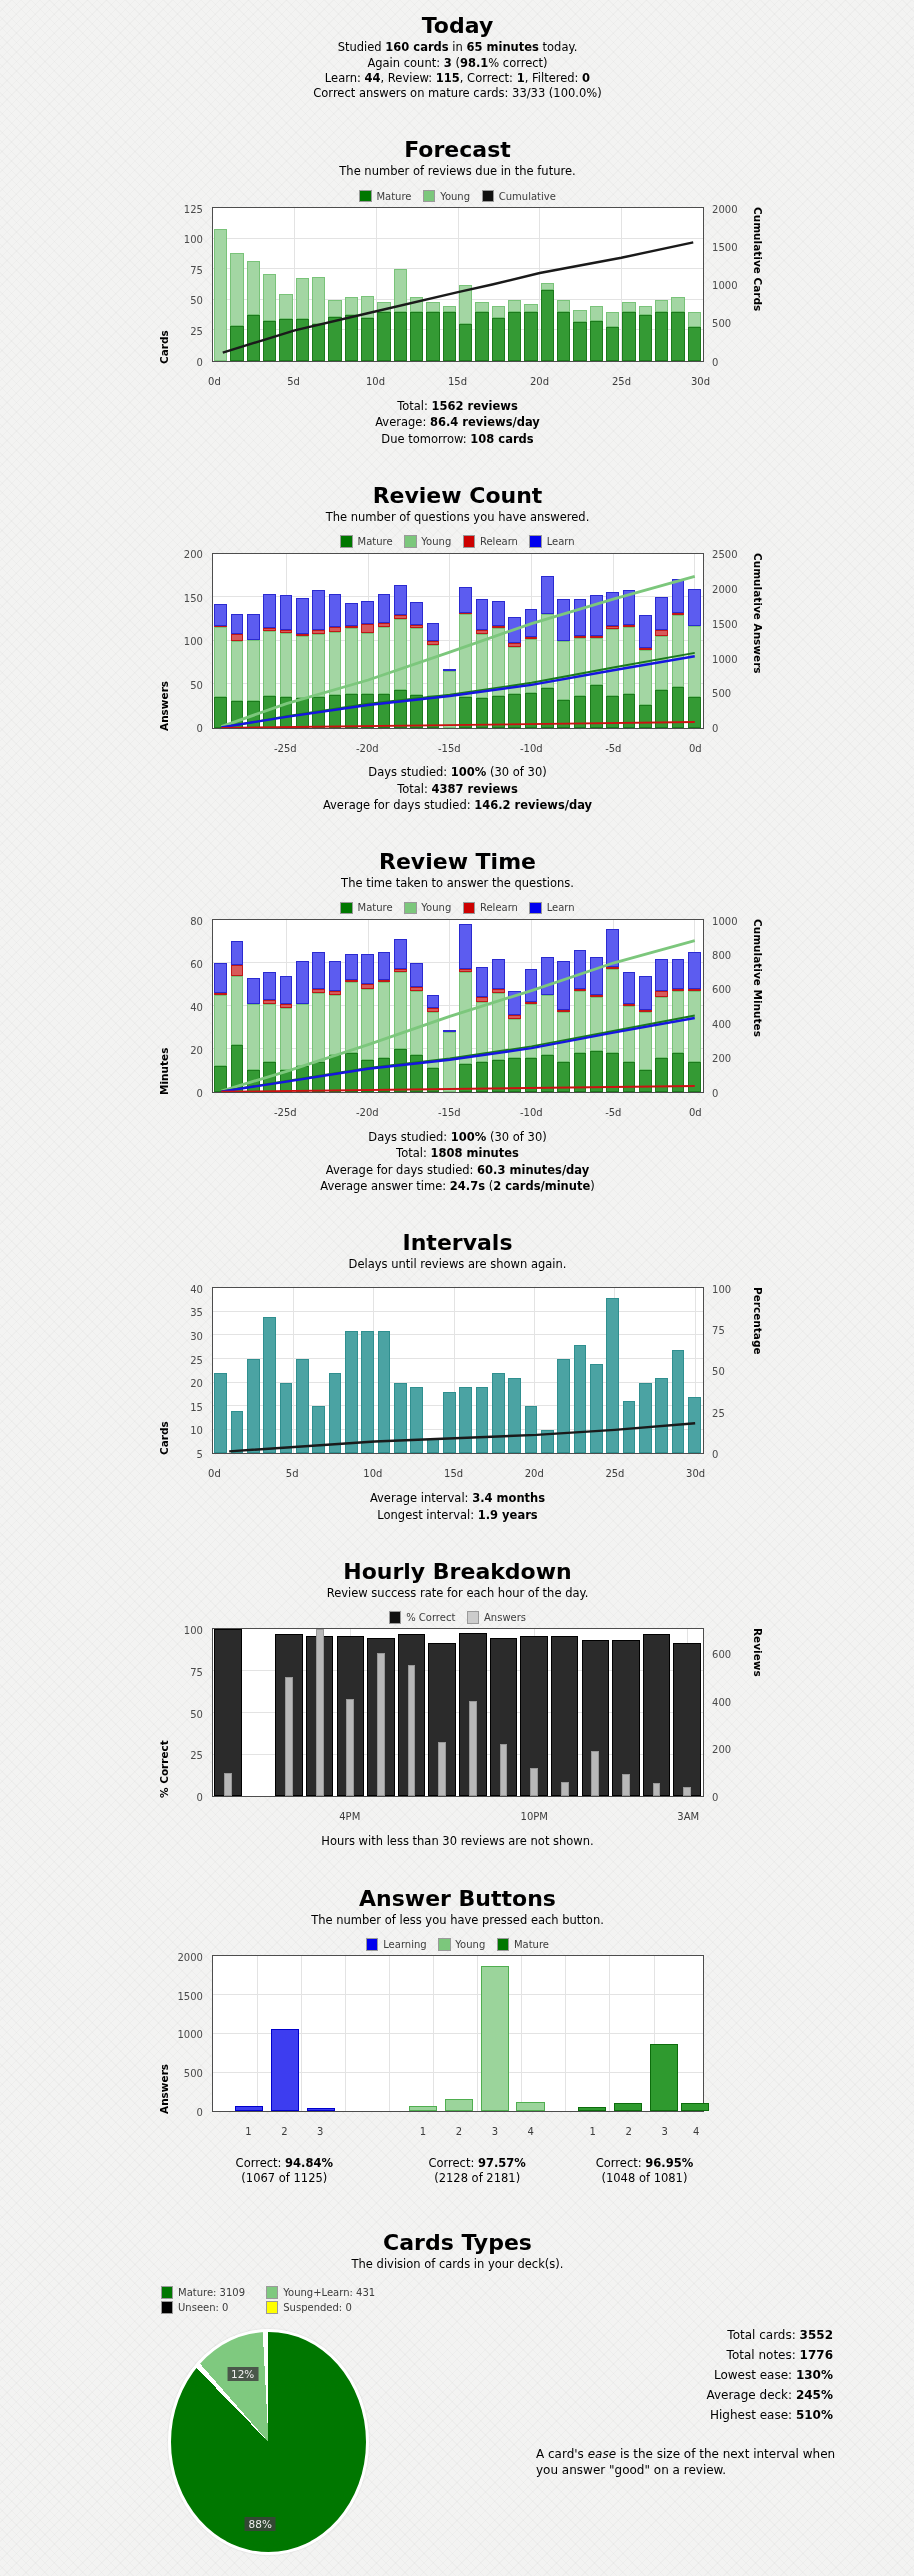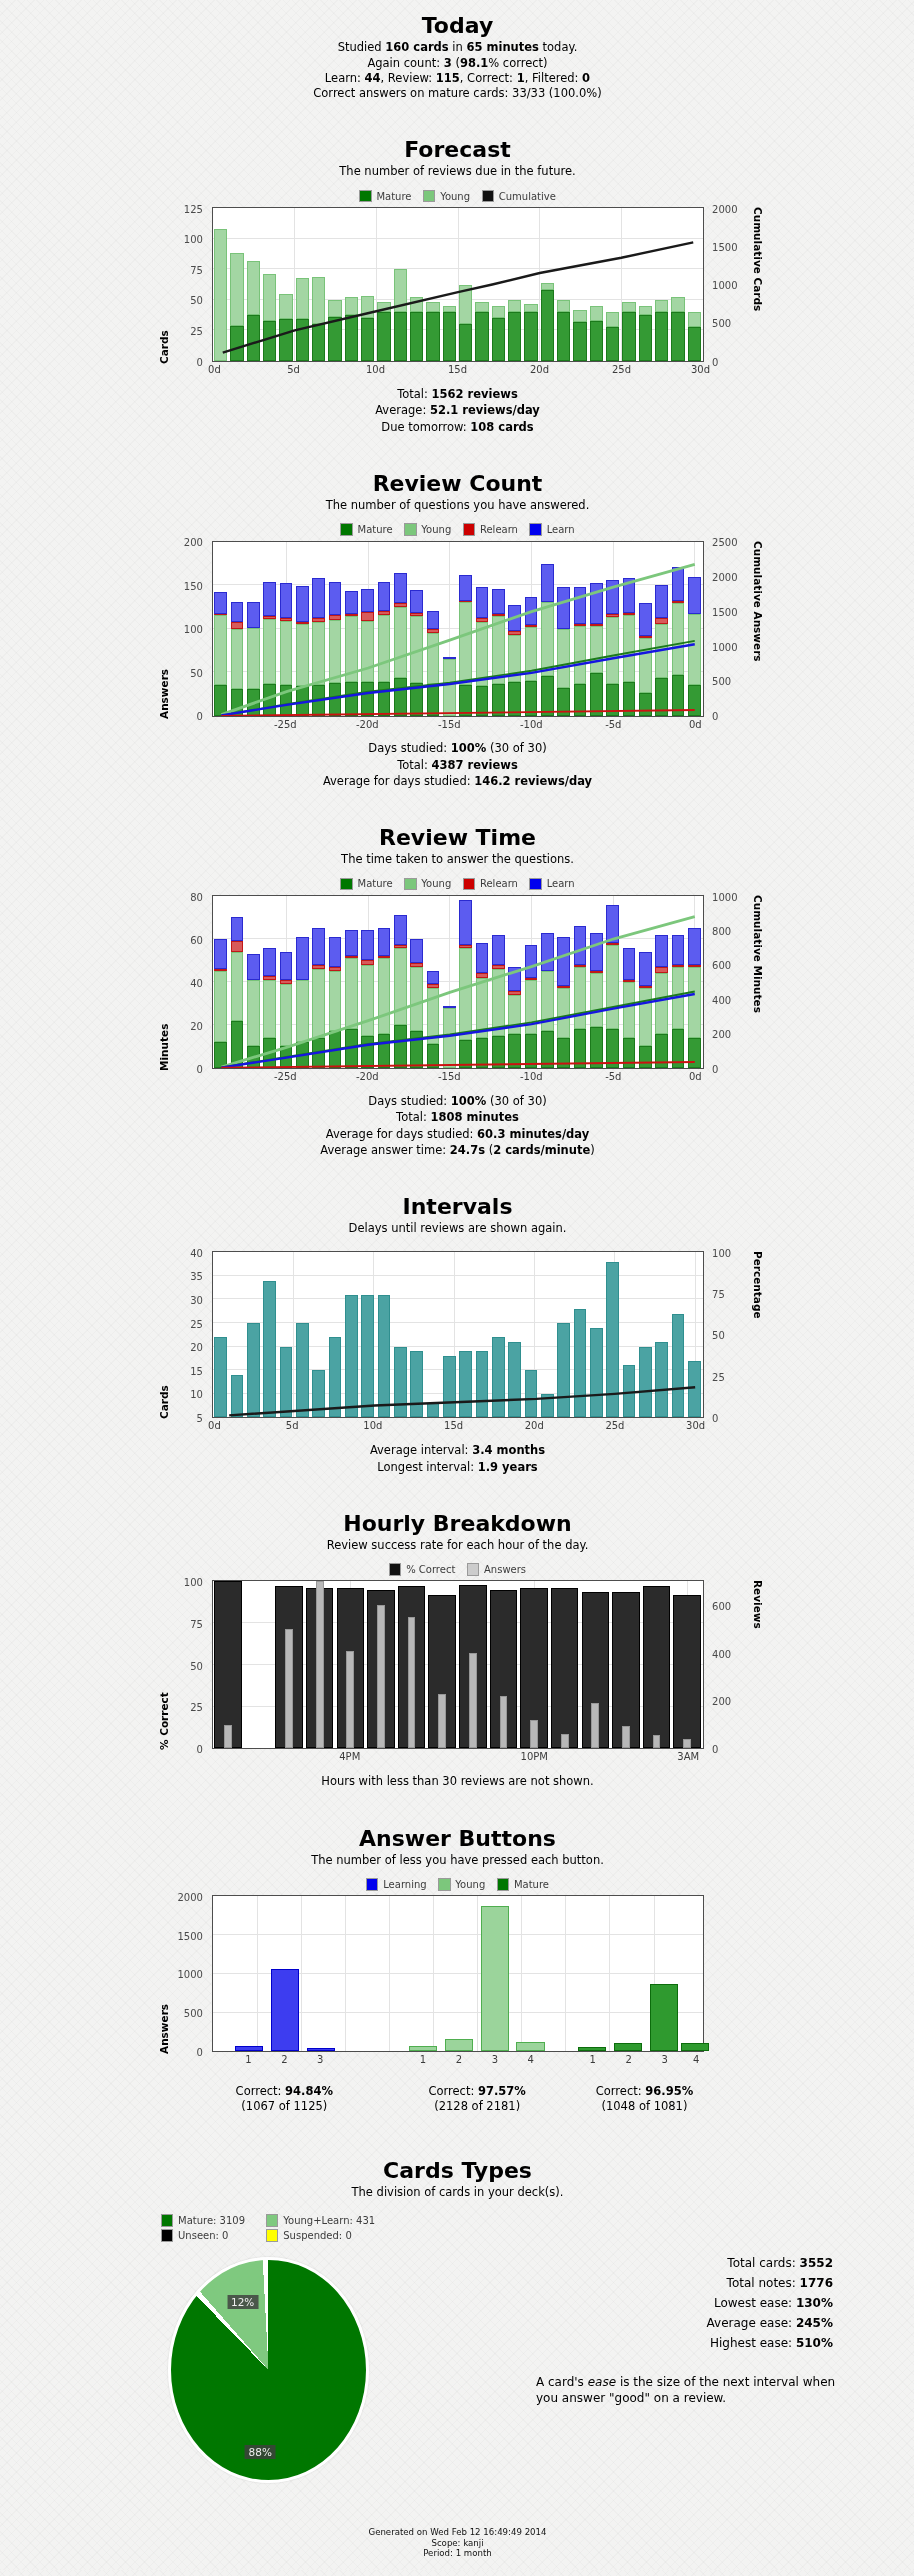--- a/index.html
+++ b/index.html
@@ -33,21 +33,21 @@
   .bar{position:absolute;border:1px solid;box-sizing:border-box;}
   .lineSvg{position:absolute;left:0;top:0;width:100%;height:100%;pointer-events:none;}
   .lticks{position:absolute;right:calc(100% + 1.9px);top:1.9px;width:38px;}
   .rticks{position:absolute;left:calc(100% + 1.9px);top:1.9px;width:44px;}
   .tick{position:absolute;font-size:10px;color:#4a4a4a;white-space:nowrap;}
   .tl{right:6.7px;}
   .tr{left:6.7px;}
   .ltitle,.rtitle{position:absolute;top:0;display:flex;align-items:center;font-size:10.5px;font-weight:bold;color:#000;}
   .ltitle{right:calc(100% + 42px);writing-mode:vertical-rl;transform:rotate(180deg);}
   .rtitle{left:calc(100% + 48px);writing-mode:vertical-rl;}
-  .xlabels{position:relative;height:16.3px;margin-top:2px;}
+  .xlabels{position:relative;height:16.3px;margin-top:14px;}
   .xlab{position:absolute;transform:translateX(-50%);font-size:10px;color:#3c3c3c;white-space:nowrap;}
   .gstats{position:relative;height:38px;margin-top:13.4px;font-size:11.5px;line-height:15.3px;}
   .gblock{position:absolute;transform:translateX(-50%);text-align:center;white-space:nowrap;}
 
   .pie-flex{display:flex;width:915px;margin-top:3.8px;}
   .pie-left{width:536px;}
   .pie-right{width:364px;padding-top:50px;font-size:12px;line-height:20px;}
   .pie-legend{display:grid;grid-template-columns:auto auto;gap:2.9px 21px;justify-content:center;margin:11.5px 0 5.7px 0;}
   .pie-chart{position:relative;width:195px;height:220px;border-radius:50%;margin:15.3px auto 0 auto;border:3.8px solid #fff;box-shadow:0 0 1.9px rgba(0,0,0,0.15);}
   .pie-label{position:absolute;transform:translate(-50%,-50%);background:rgba(62,62,62,0.82);color:#efefef;font-size:10.5px;padding:1px 3.8px;}
@@ -185,21 +185,21 @@
             <div class="xlab" style="left: 33.33%;">10d</div>
             <div class="xlab" style="left: 50%;">15d</div>
             <div class="xlab" style="left: 66.67%;">20d</div>
             <div class="xlab" style="left: 83.33%;">25d</div>
             <div class="xlab" style="left: 99.4%;">30d</div>
           </div>
       </div>
     </div>
     <div class="stats">
         <div class="rich-line"><span>Total: </span><span class="b">1562 reviews</span></div>
-        <div class="rich-line"><span>Average: </span><span class="b">52.1 reviews/day</span></div>
+        <div class="rich-line"><span>Average: </span><span class="b">86.4 reviews/day</span></div>
         <div class="rich-line"><span>Due tomorrow: </span><span class="b">108 cards</span></div>
       </div>
   </div>
 </section>
 
 <section>
   <h1 class="sec-title">Review Count</h1>
   <div class="subtitle">The number of questions you have answered.</div>
   <div>
     <div class="legend">
@@ -867,21 +867,21 @@
       <div class="pie-chart" style="background: conic-gradient(rgb(0, 119, 0) 0deg, rgb(0, 119, 0) 315.8deg, rgb(255, 255, 255) 315.8deg, rgb(255, 255, 255) 318.8deg, rgb(127, 201, 127) 318.8deg, rgb(127, 201, 127) 357deg, rgb(255, 255, 255) 357deg, rgb(255, 255, 255) 360deg);">
           <div class="pie-label" style="left: 37%; top: 19%;">12%</div>
           <div class="pie-label" style="left: 46%; top: 87%;">88%</div>
         </div>
     </div>
     <div class="pie-right">
       <div class="pie-stats">
           <div class="rich-line"><span>Total cards: </span><span class="b">3552</span></div>
           <div class="rich-line"><span>Total notes: </span><span class="b">1776</span></div>
           <div class="rich-line"><span>Lowest ease: </span><span class="b">130%</span></div>
-          <div class="rich-line"><span>Average ease: </span><span class="b">245%</span></div>
+          <div class="rich-line"><span>Average deck: </span><span class="b">245%</span></div>
           <div class="rich-line"><span>Highest ease: </span><span class="b">510%</span></div>
         </div>
       <div class="pie-note">
           <div class="rich-line"><span>A card's </span><span class="i">ease</span><span> is the size of the next interval when you answer "good" on a review.</span></div>
         </div>
     </div>
   </div>
 </section>
 
 <div class="footer">

